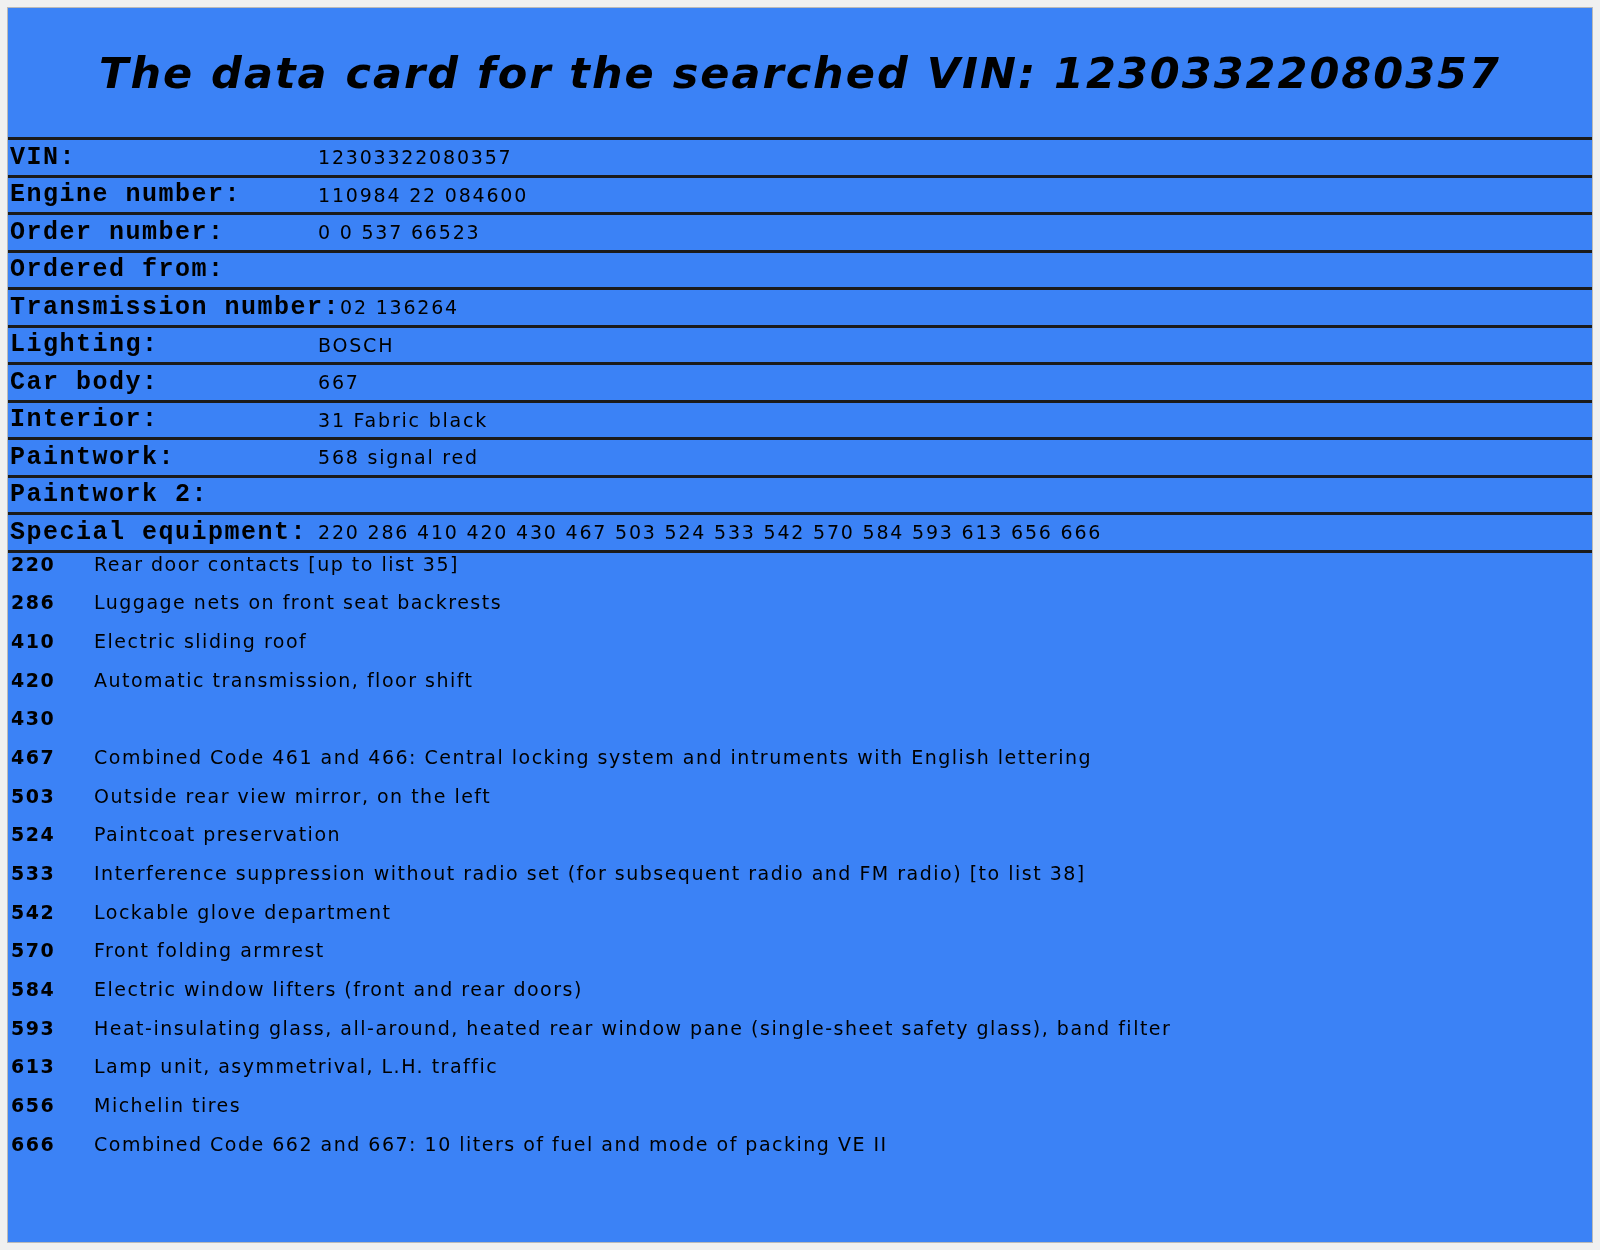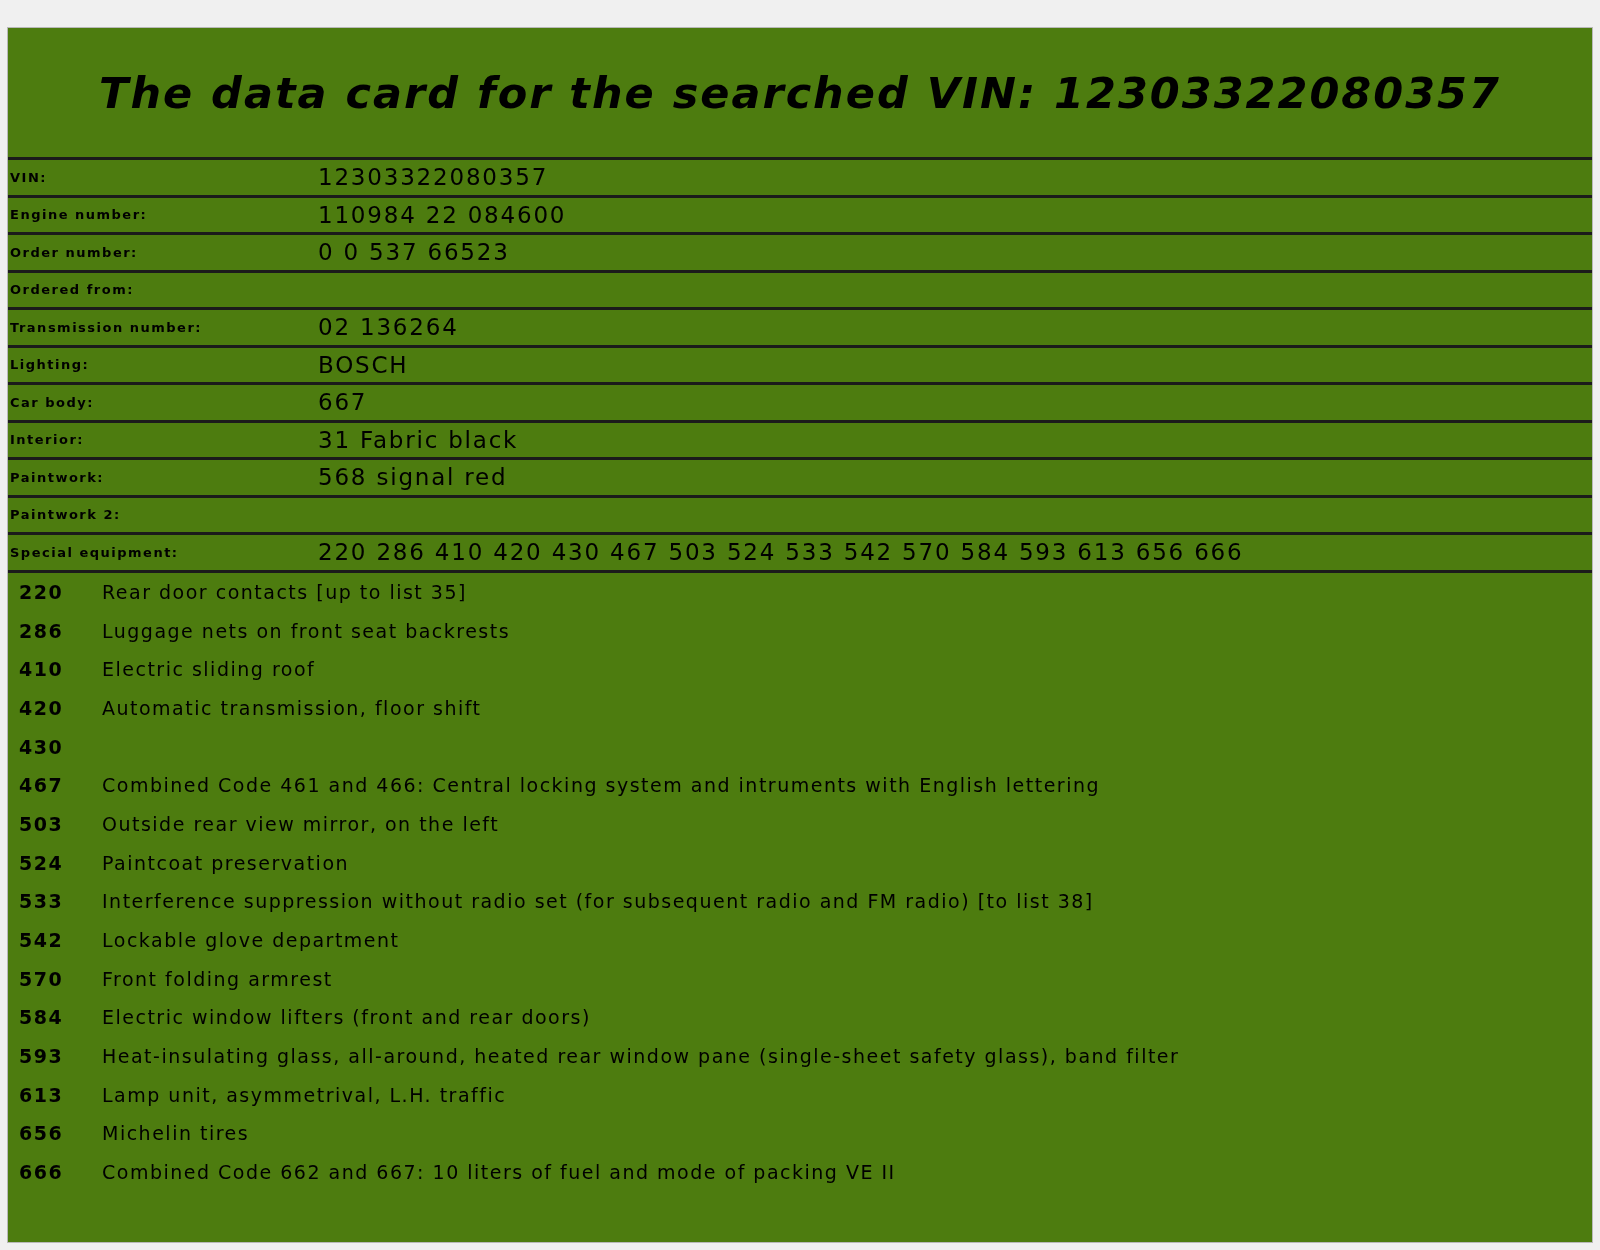--- a/index.html
+++ b/index.html
@@ -6,23 +6,22 @@
   html, body {
     width: 1600px; height: 1250px;
     background: #f0f0f0;
     font-family: "DejaVu Sans", "Liberation Sans", sans-serif;
     color: #000;
     overflow: hidden;
   }
   .card {
     position: absolute;
     left: 7px; top: 7px; right: 7px; bottom: 7px;
-    background: #4d7c0f;
+    background: #3b82f6;
     border: 1px solid #b9b9b9;
-    margin-top: 20px;
   }
   .title-bar {
     height: 129px;
     display: flex;
     align-items: center;
     justify-content: center;
   }
   .title-bar h1 {
     font-size: 43px;
     font-weight: bold;
@@ -37,36 +36,36 @@
     display: flex;
     align-items: center;
     height: 37.5px;
     border-bottom: 3px solid #1b1b1b;
     padding-left: 2px;
     overflow: hidden;
   }
   .field-label {
     flex: 0 0 308px;
     font-weight: bold;
-    font-size: 13px;
+    font-size: 25px;
     letter-spacing: 1.5px;
     white-space: nowrap;
+    font-family: Liberation Mono, monospace;
   }
   .field-value {
     flex: 1 1 auto;
-    font-size: 23px;
+    font-size: 19px;
     letter-spacing: 1.8px;
     white-space: nowrap;
   }
   .equipment-list { }
   .equipment-item {
     display: flex;
-    align-items: center;
     height: 38.7px;
-    padding-left: 11px;
+    padding-left: 3px;
     overflow: hidden;
   }
   .equipment-code {
     flex: 0 0 83px;
     font-weight: bold;
     font-size: 19px;
     letter-spacing: 1.5px;
   }
   .equipment-description {
     flex: 1 1 auto;

